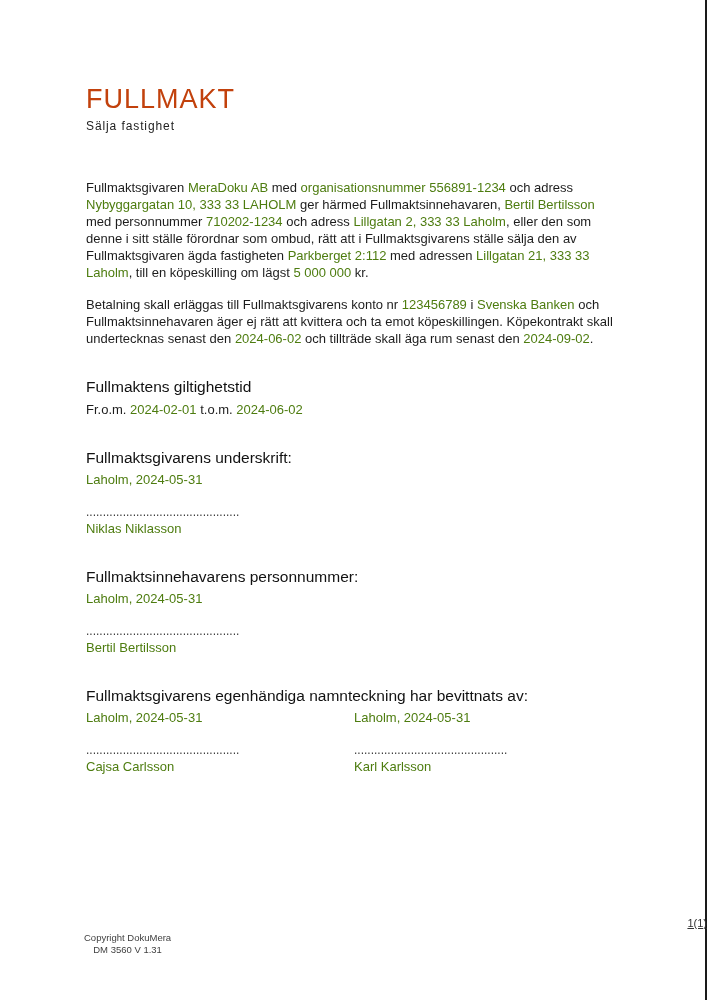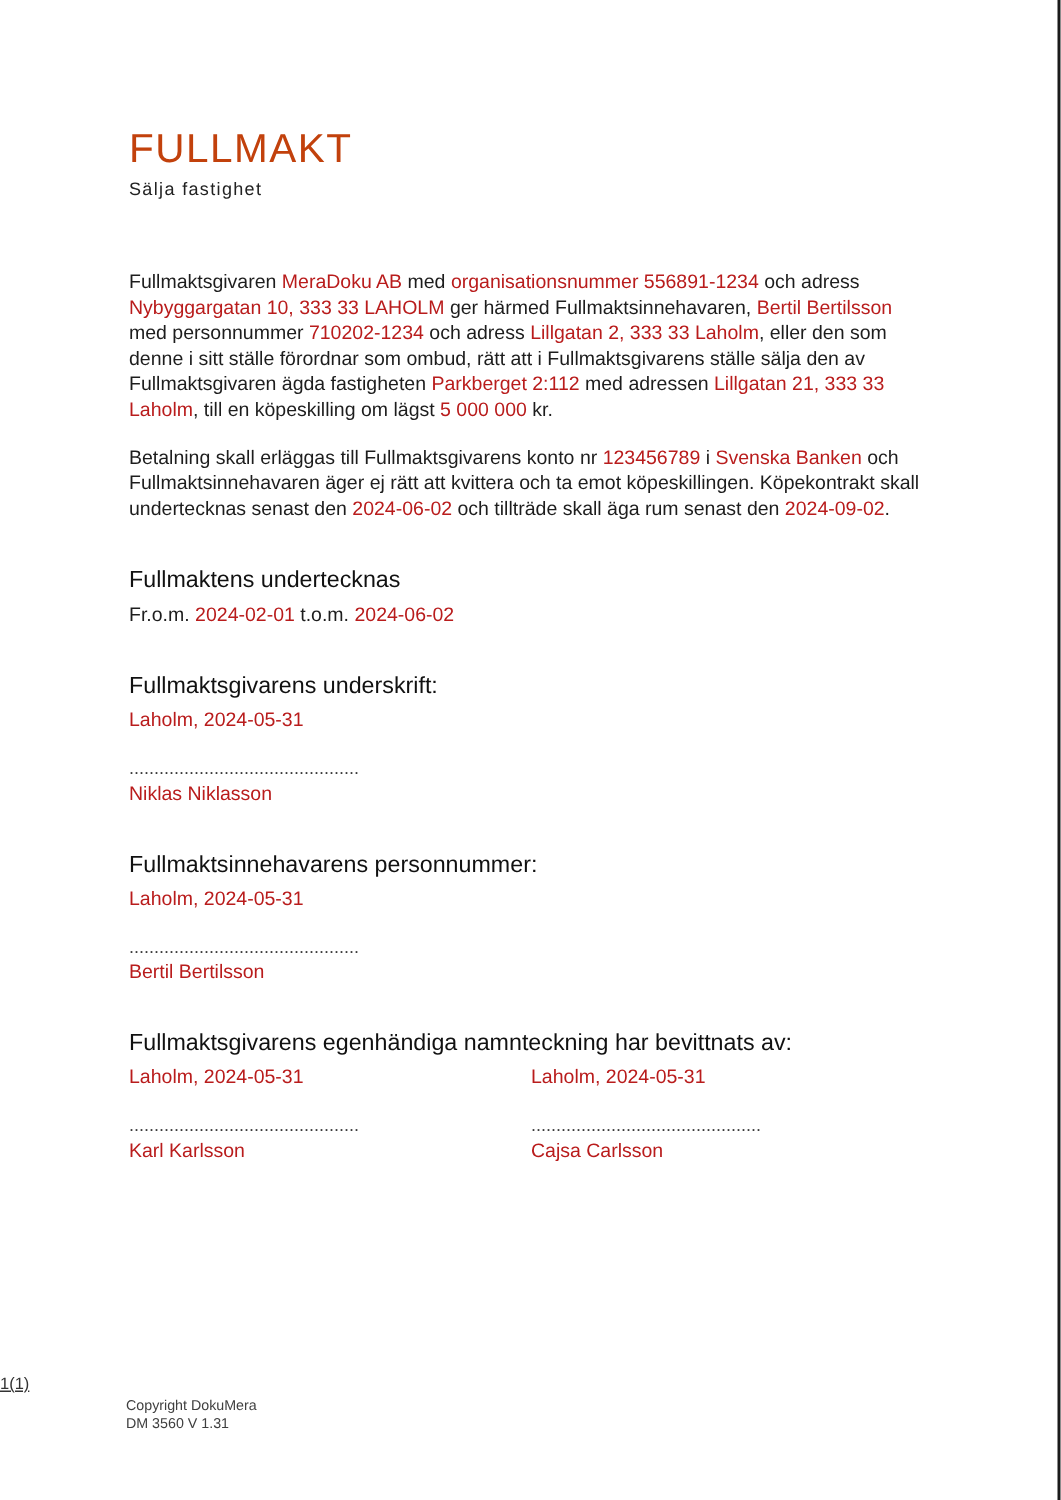--- a/index.html
+++ b/index.html
@@ -54,48 +54,49 @@
     margin-top: 18px;
     font-size: 12px; line-height: 13px;
     color: #3a3a3a; letter-spacing: 0;
     white-space: nowrap; overflow: hidden;
     width: 160px;
   }
   .sig-name {
     margin-top: 1px;
     font-size: 13px; line-height: 17px;
   }
-  .red { color: #b91c1c; }
+  .red { color: #4d7c0f; }
   .wit-row { display: flex; }
   .wit-col { width: 285px; }
   .footer-pagenum {
     position: absolute; left: 0; top: 917px;
-    width: 707px; text-align: left;
+    width: 707px; text-align: right;
     font-size: 11px; color: #333; text-decoration: underline;
   }
   .footer-copyright {
     position: absolute; left: 84px; top: 932px;
     font-size: 9.5px; line-height: 11.5px;
     color: #3f3f3f;
+    text-align: center;
   }
 </style>
 </head>
 <body>
 
 <div class="right-edge"></div>
 
 <div class="page">
 
   <h1 class="doc-title">FULLMAKT</h1>
   <div class="doc-subtitle">Sälja fastighet</div>
 
   <p class="body-par first"><span>Fullmaktsgivaren </span><span class="red">MeraDoku AB</span><span> med </span><span class="red">organisationsnummer 556891-1234</span><span> och adress </span><span class="red">Nybyggargatan 10, 333 33 LAHOLM</span><span> ger härmed Fullmaktsinnehavaren, </span><span class="red">Bertil Bertilsson</span><span> med personnummer </span><span class="red">710202-1234</span><span> och adress </span><span class="red">Lillgatan 2, 333 33 Laholm</span><span>, eller den som denne i sitt ställe förordnar som ombud, rätt att i Fullmaktsgivarens ställe sälja den av Fullmaktsgivaren ägda fastigheten </span><span class="red">Parkberget 2:112</span><span> med adressen </span><span class="red">Lillgatan 21, 333 33 Laholm</span><span>, till en köpeskilling om lägst </span><span class="red">5 000 000</span><span> kr.</span></p>
   <p class="body-par"><span>Betalning skall erläggas till Fullmaktsgivarens konto nr </span><span class="red">123456789</span><span> i </span><span class="red">Svenska Banken</span><span> och Fullmaktsinnehavaren äger ej rätt att kvittera och ta emot köpeskillingen. Köpekontrakt skall undertecknas senast den </span><span class="red">2024-06-02</span><span> och tillträde skall äga rum senast den </span><span class="red">2024-09-02</span><span>.</span></p>
 
-  <h2 class="sec-heading">Fullmaktens undertecknas</h2>
+  <h2 class="sec-heading">Fullmaktens giltighetstid</h2>
   <div class="inline-line"><span>Fr.o.m. </span><span class="red">2024-02-01</span><span> t.o.m. </span><span class="red">2024-06-02</span></div>
 
   <h2 class="sec-heading">Fullmaktsgivarens underskrift:</h2>
   <div class="place-date red">Laholm, 2024-05-31</div>
   <div class="dots-line">..............................................</div>
   <div class="sig-name red">Niklas Niklasson</div>
 
   <h2 class="sec-heading">Fullmaktsinnehavarens personnummer:</h2>
   <div class="place-date red">Laholm, 2024-05-31</div>
   <div class="dots-line">..............................................</div>
@@ -104,22 +105,22 @@
   <h2 class="sec-heading">Fullmaktsgivarens egenhändiga namnteckning har bevittnats av:</h2>
   <div class="wit-row">
     <div class="wit-col place-date red">Laholm, 2024-05-31</div>
     <div class="wit-col place-date red">Laholm, 2024-05-31</div>
   </div>
   <div class="wit-row">
     <div class="wit-col dots-line">..............................................</div>
     <div class="wit-col dots-line">..............................................</div>
   </div>
   <div class="wit-row">
+    <div class="wit-col sig-name red">Cajsa Carlsson</div>
     <div class="wit-col sig-name red">Karl Karlsson</div>
-    <div class="wit-col sig-name red">Cajsa Carlsson</div>
   </div>
 
 </div>
 
 <div class="footer-pagenum">1(1)</div>
 <div class="footer-copyright">
   <div>Copyright DokuMera</div>
   <div>DM 3560 V 1.31</div>
 </div>
 

